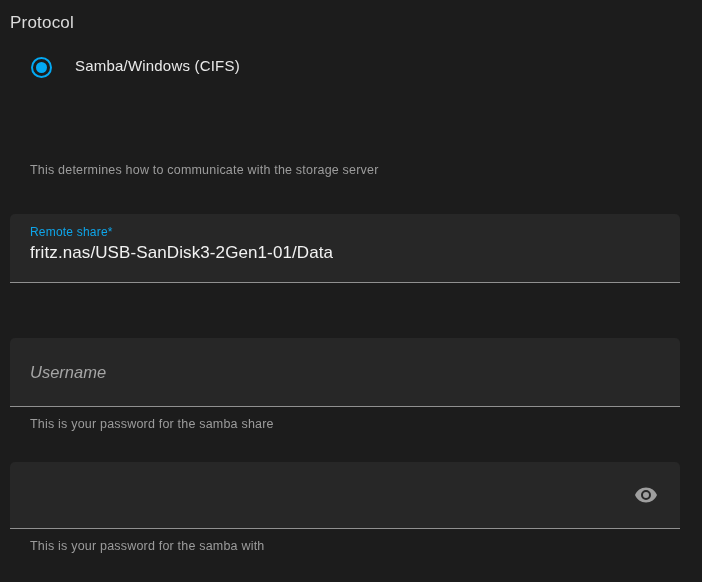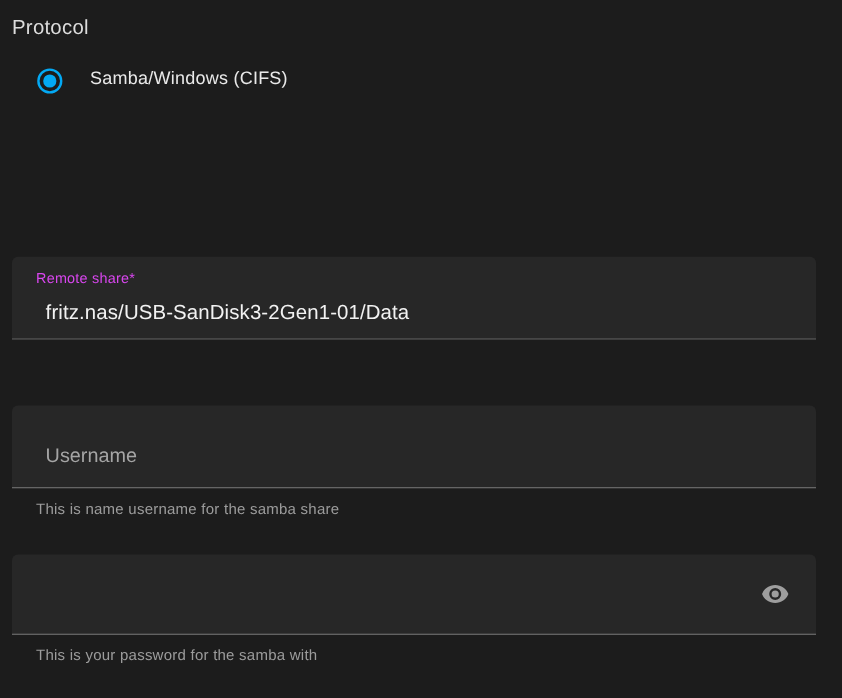--- a/index.html
+++ b/index.html
@@ -44,61 +44,62 @@
   }
   .field {
     position: absolute; left: 10px; width: 670px; box-sizing: border-box;
     background: var(--field-bg, #272727);
     border-radius: 5px 5px 0 0;
     border-bottom: 1px solid var(--field-border, #909090);
     cursor: text;
   }
   .field-label-small {
     position: absolute; left: 20px; top: 11px;
-    font-size: 12px; color: #d946ef; letter-spacing: 0.2px;
+    font-size: 12px; color: #0ea5e9; letter-spacing: 0.2px;
   }
   .field-input {
     position: absolute; left: 20px; right: 56px;
     background: transparent; border: none; outline: none;
-    padding: 0; margin: 8px;
+    padding: 0; margin: 0;
     color: #f2f2f2;
     font-family: "Liberation Sans", "DejaVu Sans", sans-serif;
   }
   .field-input.with-label { top: 27px; height: 24px; font-size: 17px; letter-spacing: 0.1px; }
-  .field-input.resting { top: 0; height: 100%; font-size: 16.5px; }
+  .field-input.resting { top: 0; height: 100%; font-size: 16.5px; font-style: italic; }
   .field-input.resting::placeholder { color: #a5a5a5; opacity: 1; }
   .eye-btn {
     position: absolute; right: 22px; top: 50%; transform: translateY(-50%);
     width: 24px; height: 24px; cursor: pointer;
   }
   .eye-btn svg { display: block; width: 24px; height: 24px; fill: #9e9e9e; }
 </style>
 </head>
 <body>
 
 <div id="root" style="--page-bg: #1c1c1c; --field-bg: #272727; --field-border: #909090; --accent: #03a9f4;">
 
   <div class="section-title">Protocol</div>
 
   <div class="radio-row" style="top:57px">
     <span class="radio selected"></span>
     <span class="radio-label">Samba/Windows (CIFS)</span>
   </div>
 
 
+  <div class="helper" style="top:163px">This determines how to communicate with the storage server</div>
 
   <div class="field" style="top:214px;height:69px">
     <div class="field-label-small">Remote share*</div>
     <input class="field-input with-label" type="text" value="fritz.nas/USB-SanDisk3-2Gen1-01/Data" style="">
   </div>
 
   <div class="field" style="top:338px;height:69px">
     <input class="field-input resting" type="text" placeholder="Username" style="">
   </div>
-  <div class="helper" style="top:417px">This is name username for the samba share</div>
+  <div class="helper" style="top:417px">This is your password for the samba share</div>
 
   <div class="field" style="top:462px;height:67px">
     <span class="eye-btn">
       <svg viewBox="0 0 24 24">
         <path fill-rule="evenodd" d="M12,9A3,3 0 0,0 9,12A3,3 0 0,0 12,15A3,3 0 0,0 15,12A3,3 0 0,0 12,9M12,17A5,5 0 0,1 7,12A5,5 0 0,1 12,7A5,5 0 0,1 17,12A5,5 0 0,1 12,17M12,4.5C7,4.5 2.73,7.61 1,12C2.73,16.39 7,19.5 12,19.5C17,19.5 21.27,16.39 23,12C21.27,7.61 17,4.5 12,4.5Z"></path>
       </svg>
     </span>
   </div>
   <div class="helper" style="top:539px">This is your password for the samba with</div>
 

